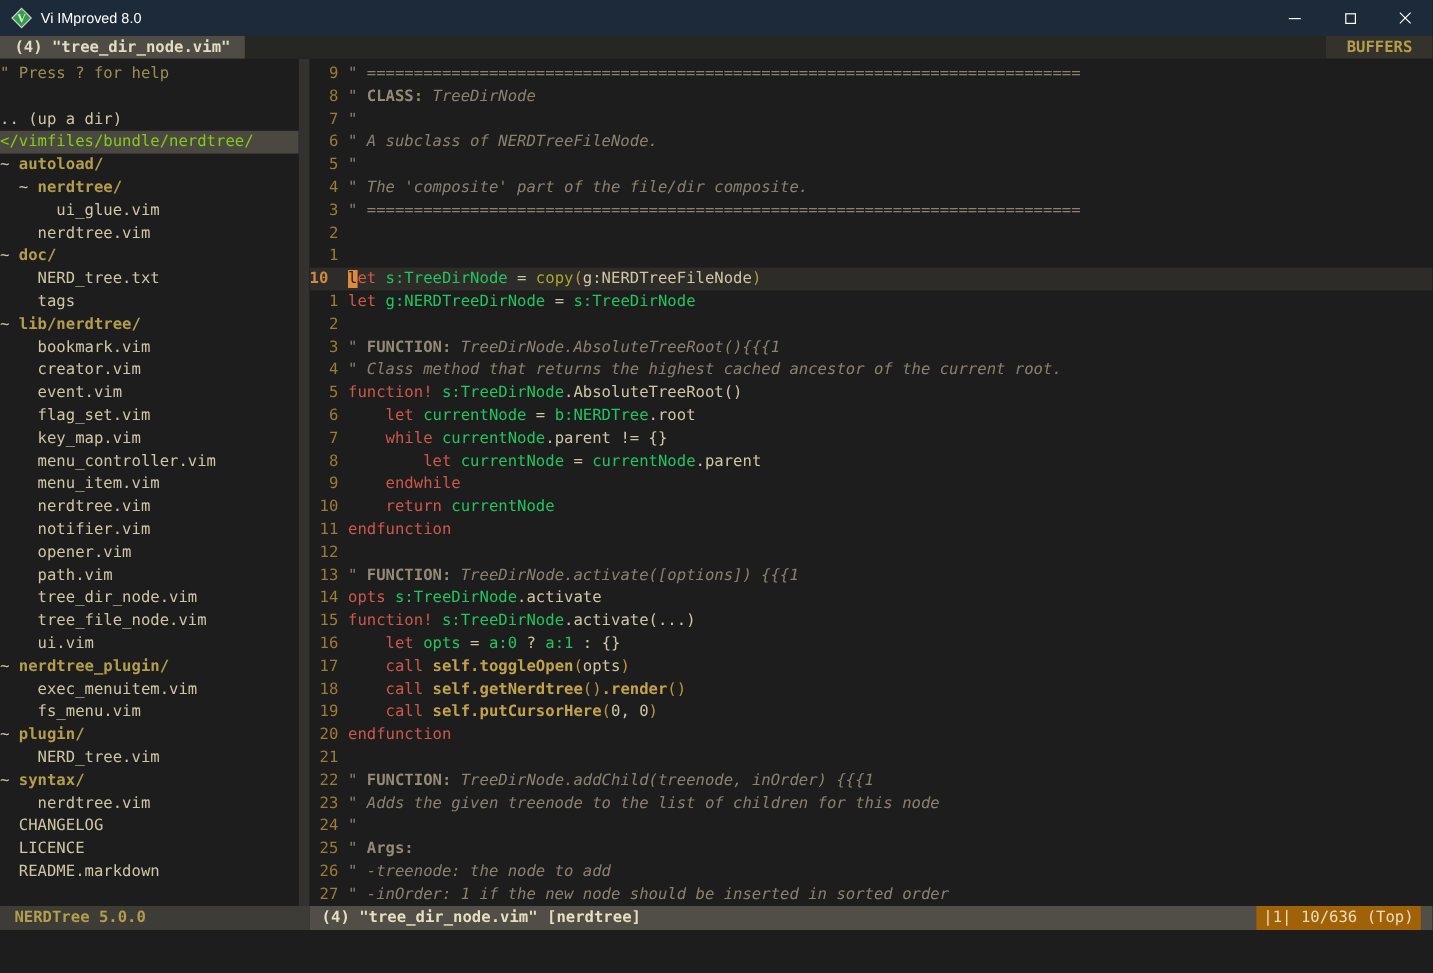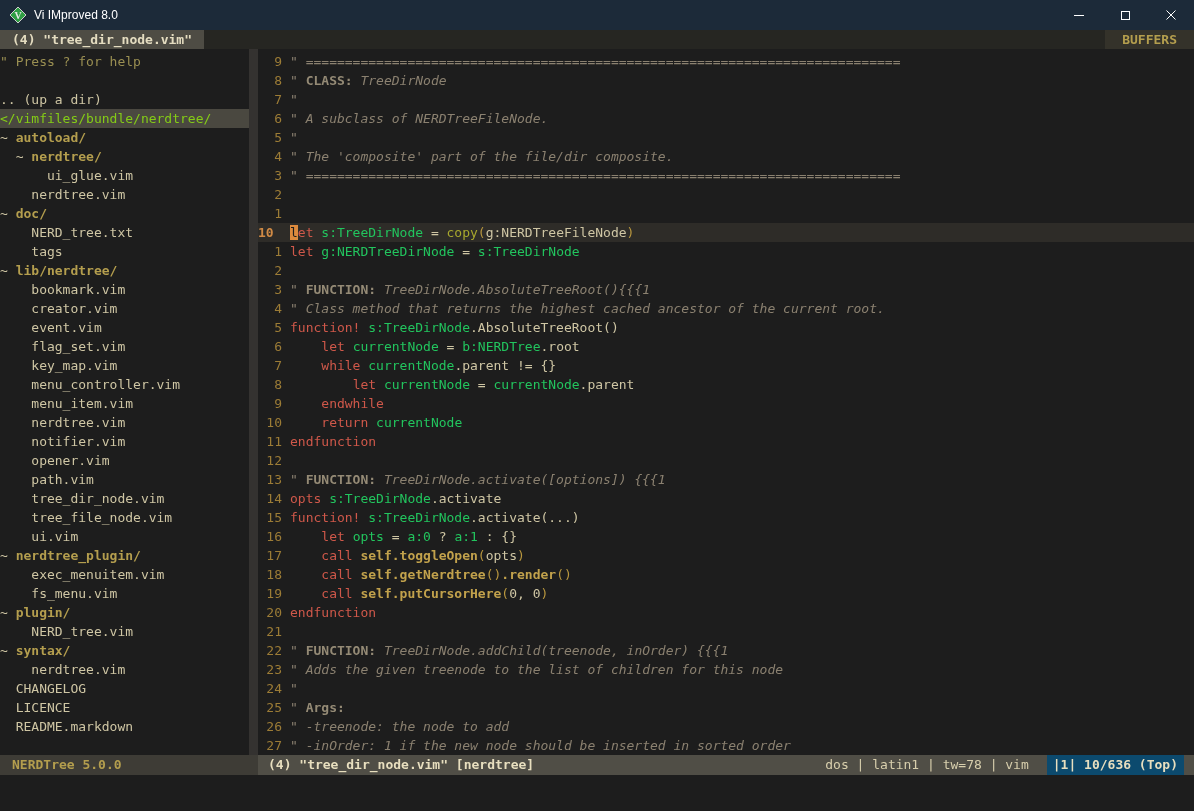--- a/index.html
+++ b/index.html
@@ -55,21 +55,21 @@
   .pr{color:#b9973e}
   .cur{background:#dd8a3d;color:#1d1d1d}
 
   
   .statusline{flex:0 0 20px;height:20px;display:flex;overflow:hidden}
   .st-nerdtree{flex:0 0 258px;width:258px;background:#3e3c36;color:#b49e4e;font-weight:bold;
                padding:0 12px;line-height:20px;white-space:pre}
   .st-main{flex:1;background:#504e46;color:#d8cfad;display:flex;align-items:center;padding:0 10px;line-height:20px}
   .st-file{font-weight:bold;color:#e8dfbf;white-space:pre}
   .st-right{margin-left:auto;display:flex;gap:18px;align-items:center;white-space:pre}
-  .st-pos{background:#0c4a6e;padding:0 6px;font-weight:bold;color:#e8dfbf;white-space:pre}
+  .st-pos{background:#a16207;padding:0 6px;font-weight:normal;color:#e8dfbf;white-space:pre}
 
   
   .cmdline{flex:0 0 36px;height:36px;background:#1d1d1d}
 </style>
 </head>
 <body>
 
 <div class="window">
 
   <div class="titlebar">
@@ -184,21 +184,20 @@
           <div class="eline"><span class="lnum">27</span><span class="code"><span class="cm">" -inOrder: 1 if the new node should be inserted in sorted order</span></span></div>
         </div>
     </div>
   </div>
 
   <div class="statusline">
     <div class="st-nerdtree">NERDTree 5.0.0</div>
     <div class="st-main">
       <span class="st-file">(4) "tree_dir_node.vim" [nerdtree]</span>
       <span class="st-right">
-        <span>dos | latin1 | tw=78 | vim</span>
         <span class="st-pos">|1| 10/636 (Top)</span>
       </span>
     </div>
   </div>
 
   <div class="cmdline"></div>
 
 </div>
 
 </body></html>

